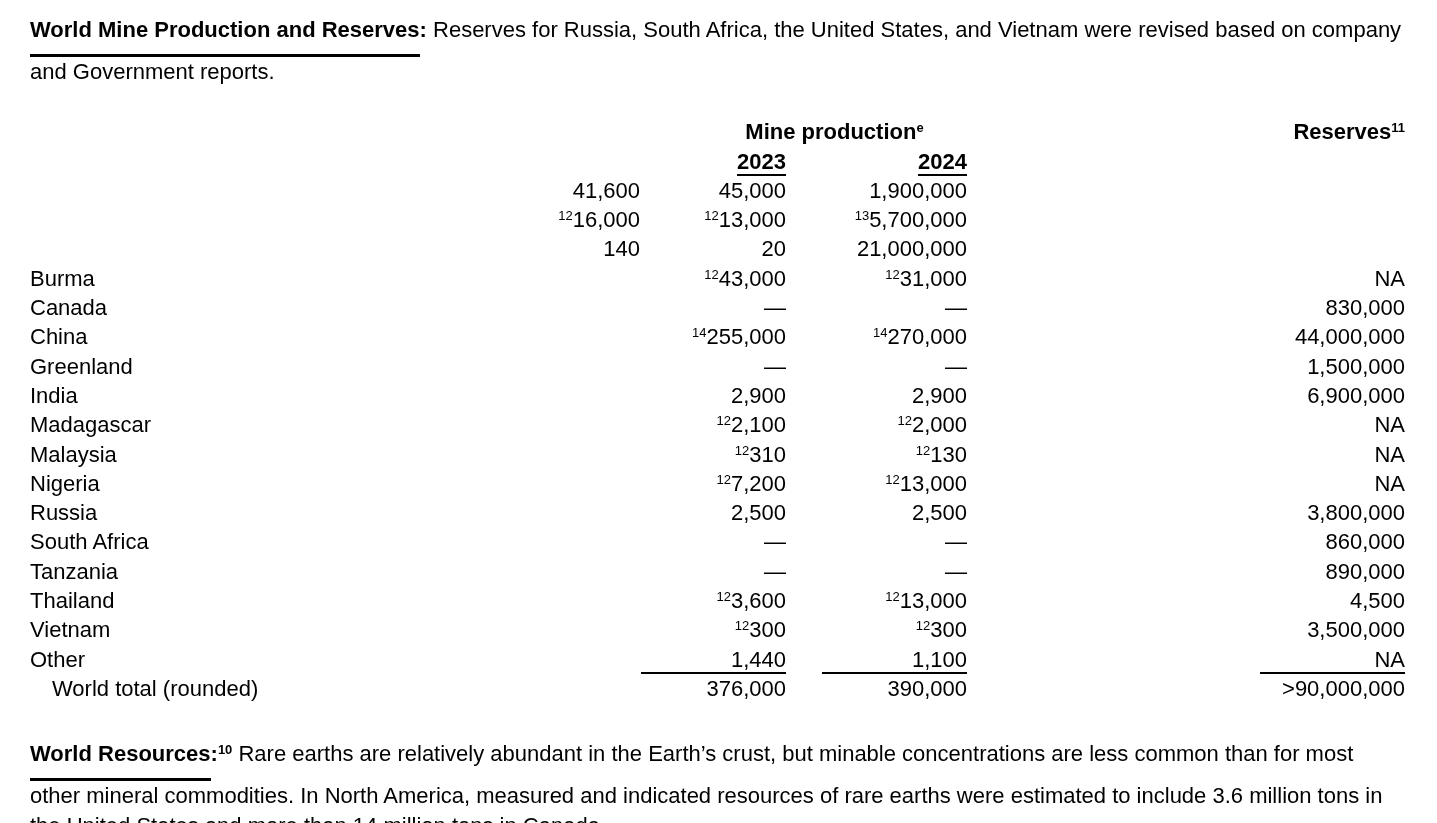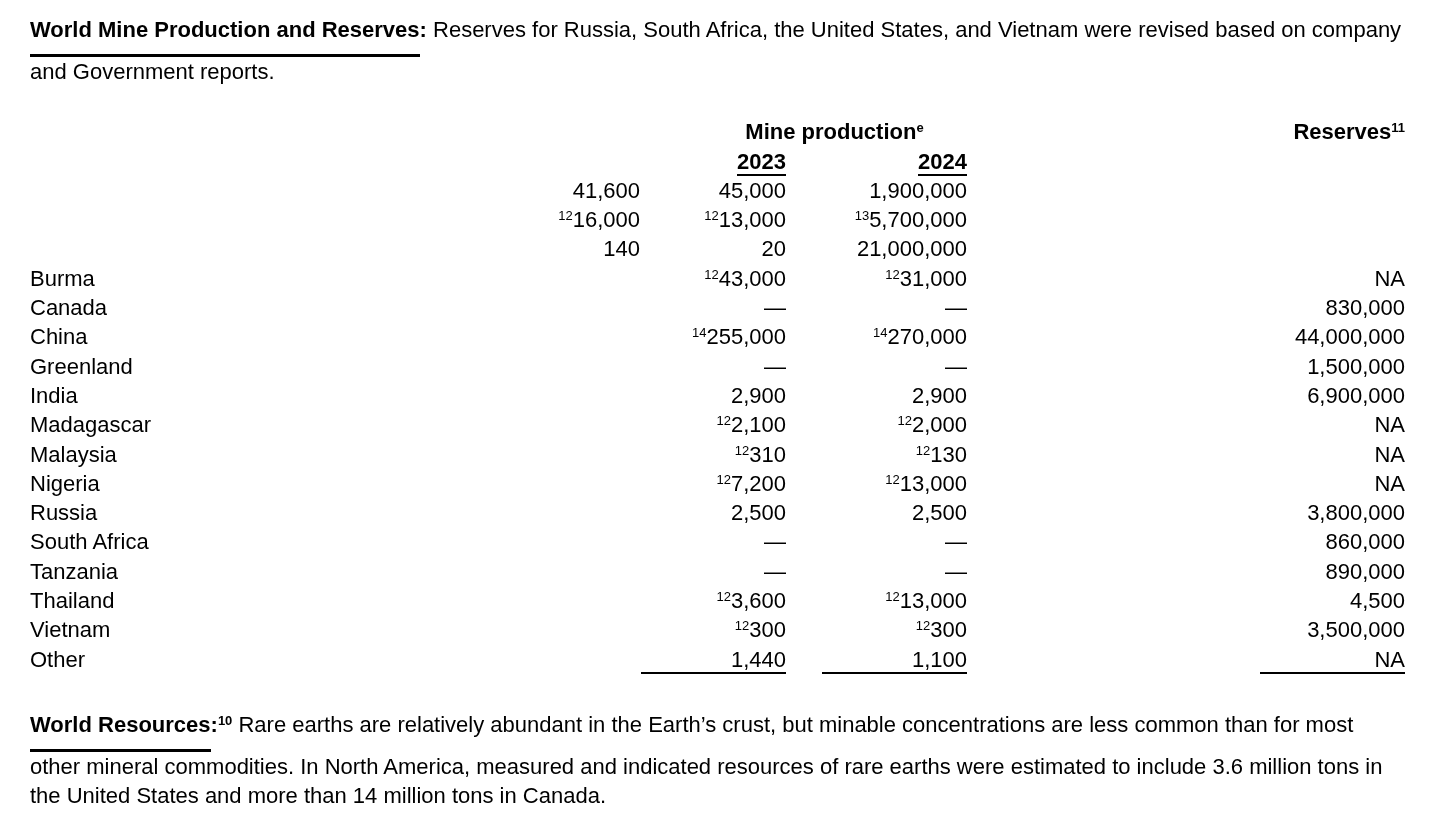--- a/index.html
+++ b/index.html
@@ -200,16 +200,22 @@
       <div class="c-num"><sup></sup><span>3,500,000</span></div>
     </div>
 
   <div class="grid-row">
       <div class="c-country">Other</div>
       <div class="c-num"><span class="sum"><sup></sup><span>1,440</span></span></div>
       <div class="c-num"><span class="sum"><sup></sup><span>1,100</span></span></div>
       <div class="c-num"><span class="sum"><sup></sup><span>NA</span></span></div>
     </div>
 
+  <div class="grid-row">
+      <div class="c-country indent">World total (rounded)</div>
+      <div class="c-num"><span>376,000</span></div>
+      <div class="c-num"><span>390,000</span></div>
+      <div class="c-num"><span>&gt;90,000,000</span></div>
+    </div>
 
 </div>
 
 <p class="para2"><span class="heading"><span class="u">World Resources</span><span>:</span><sup>10</sup></span> <span>Rare earths are relatively abundant in the Earth’s crust, but minable concentrations are less common than for most other mineral commodities. In North America, measured and indicated resources of rare earths were estimated to include 3.6 million tons in the United States and more than 14 million tons in Canada.</span></p>
 
 </body></html>

